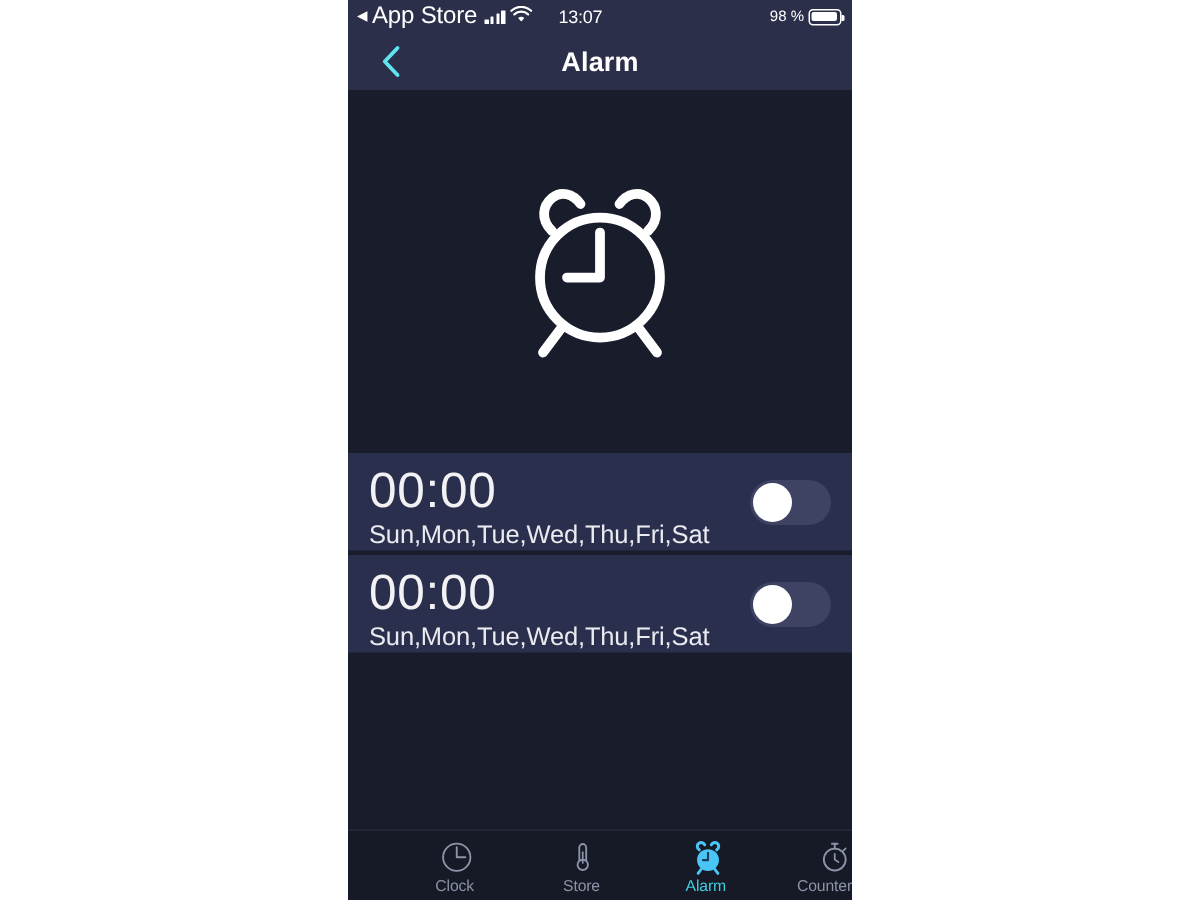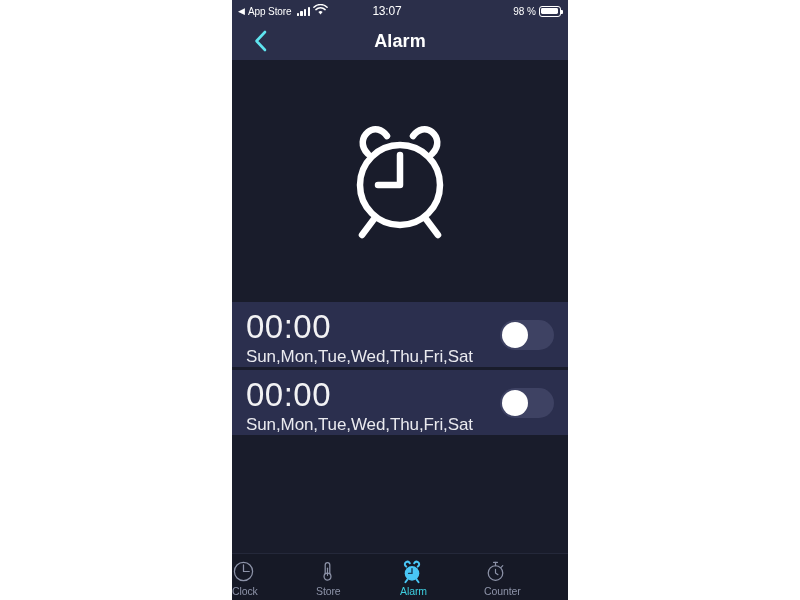--- a/index.html
+++ b/index.html
@@ -61,21 +61,21 @@
     justify-content: flex-end;
     gap: 3px;
     padding-right: 7px;
     width: 40%;
   }
   .back-tri {
     font-size: 9px;
     line-height: 1;
     transform: translateY(-0.5px);
   }
-  .appstore-label { font-size: 10px; letter-spacing: -0.1px; }
+  .appstore-label { font-size: 16px; letter-spacing: -0.1px; }
 
   .signal {
     display: inline-flex;
     align-items: flex-end;
     gap: 1.3px;
     height: 10px;
     margin-left: 2px;
   }
   .signal i {
     display: block;
@@ -216,21 +216,21 @@
     height: 47px;
     background: #161926;
     border-top: 1px solid #24283a;
     display: flex;
     box-sizing: border-box;
   }
   .tab {
     flex: 1;
     display: flex;
     flex-direction: column;
-    align-items: flex-start;
+    align-items: flex-end;
     justify-content: center;
     gap: 1px;
     cursor: pointer;
     padding-top: 2px;
   }
   .tab-label {
     font-size: 10.5px;
     color: #8d93a8;
     letter-spacing: -0.1px;
   }

